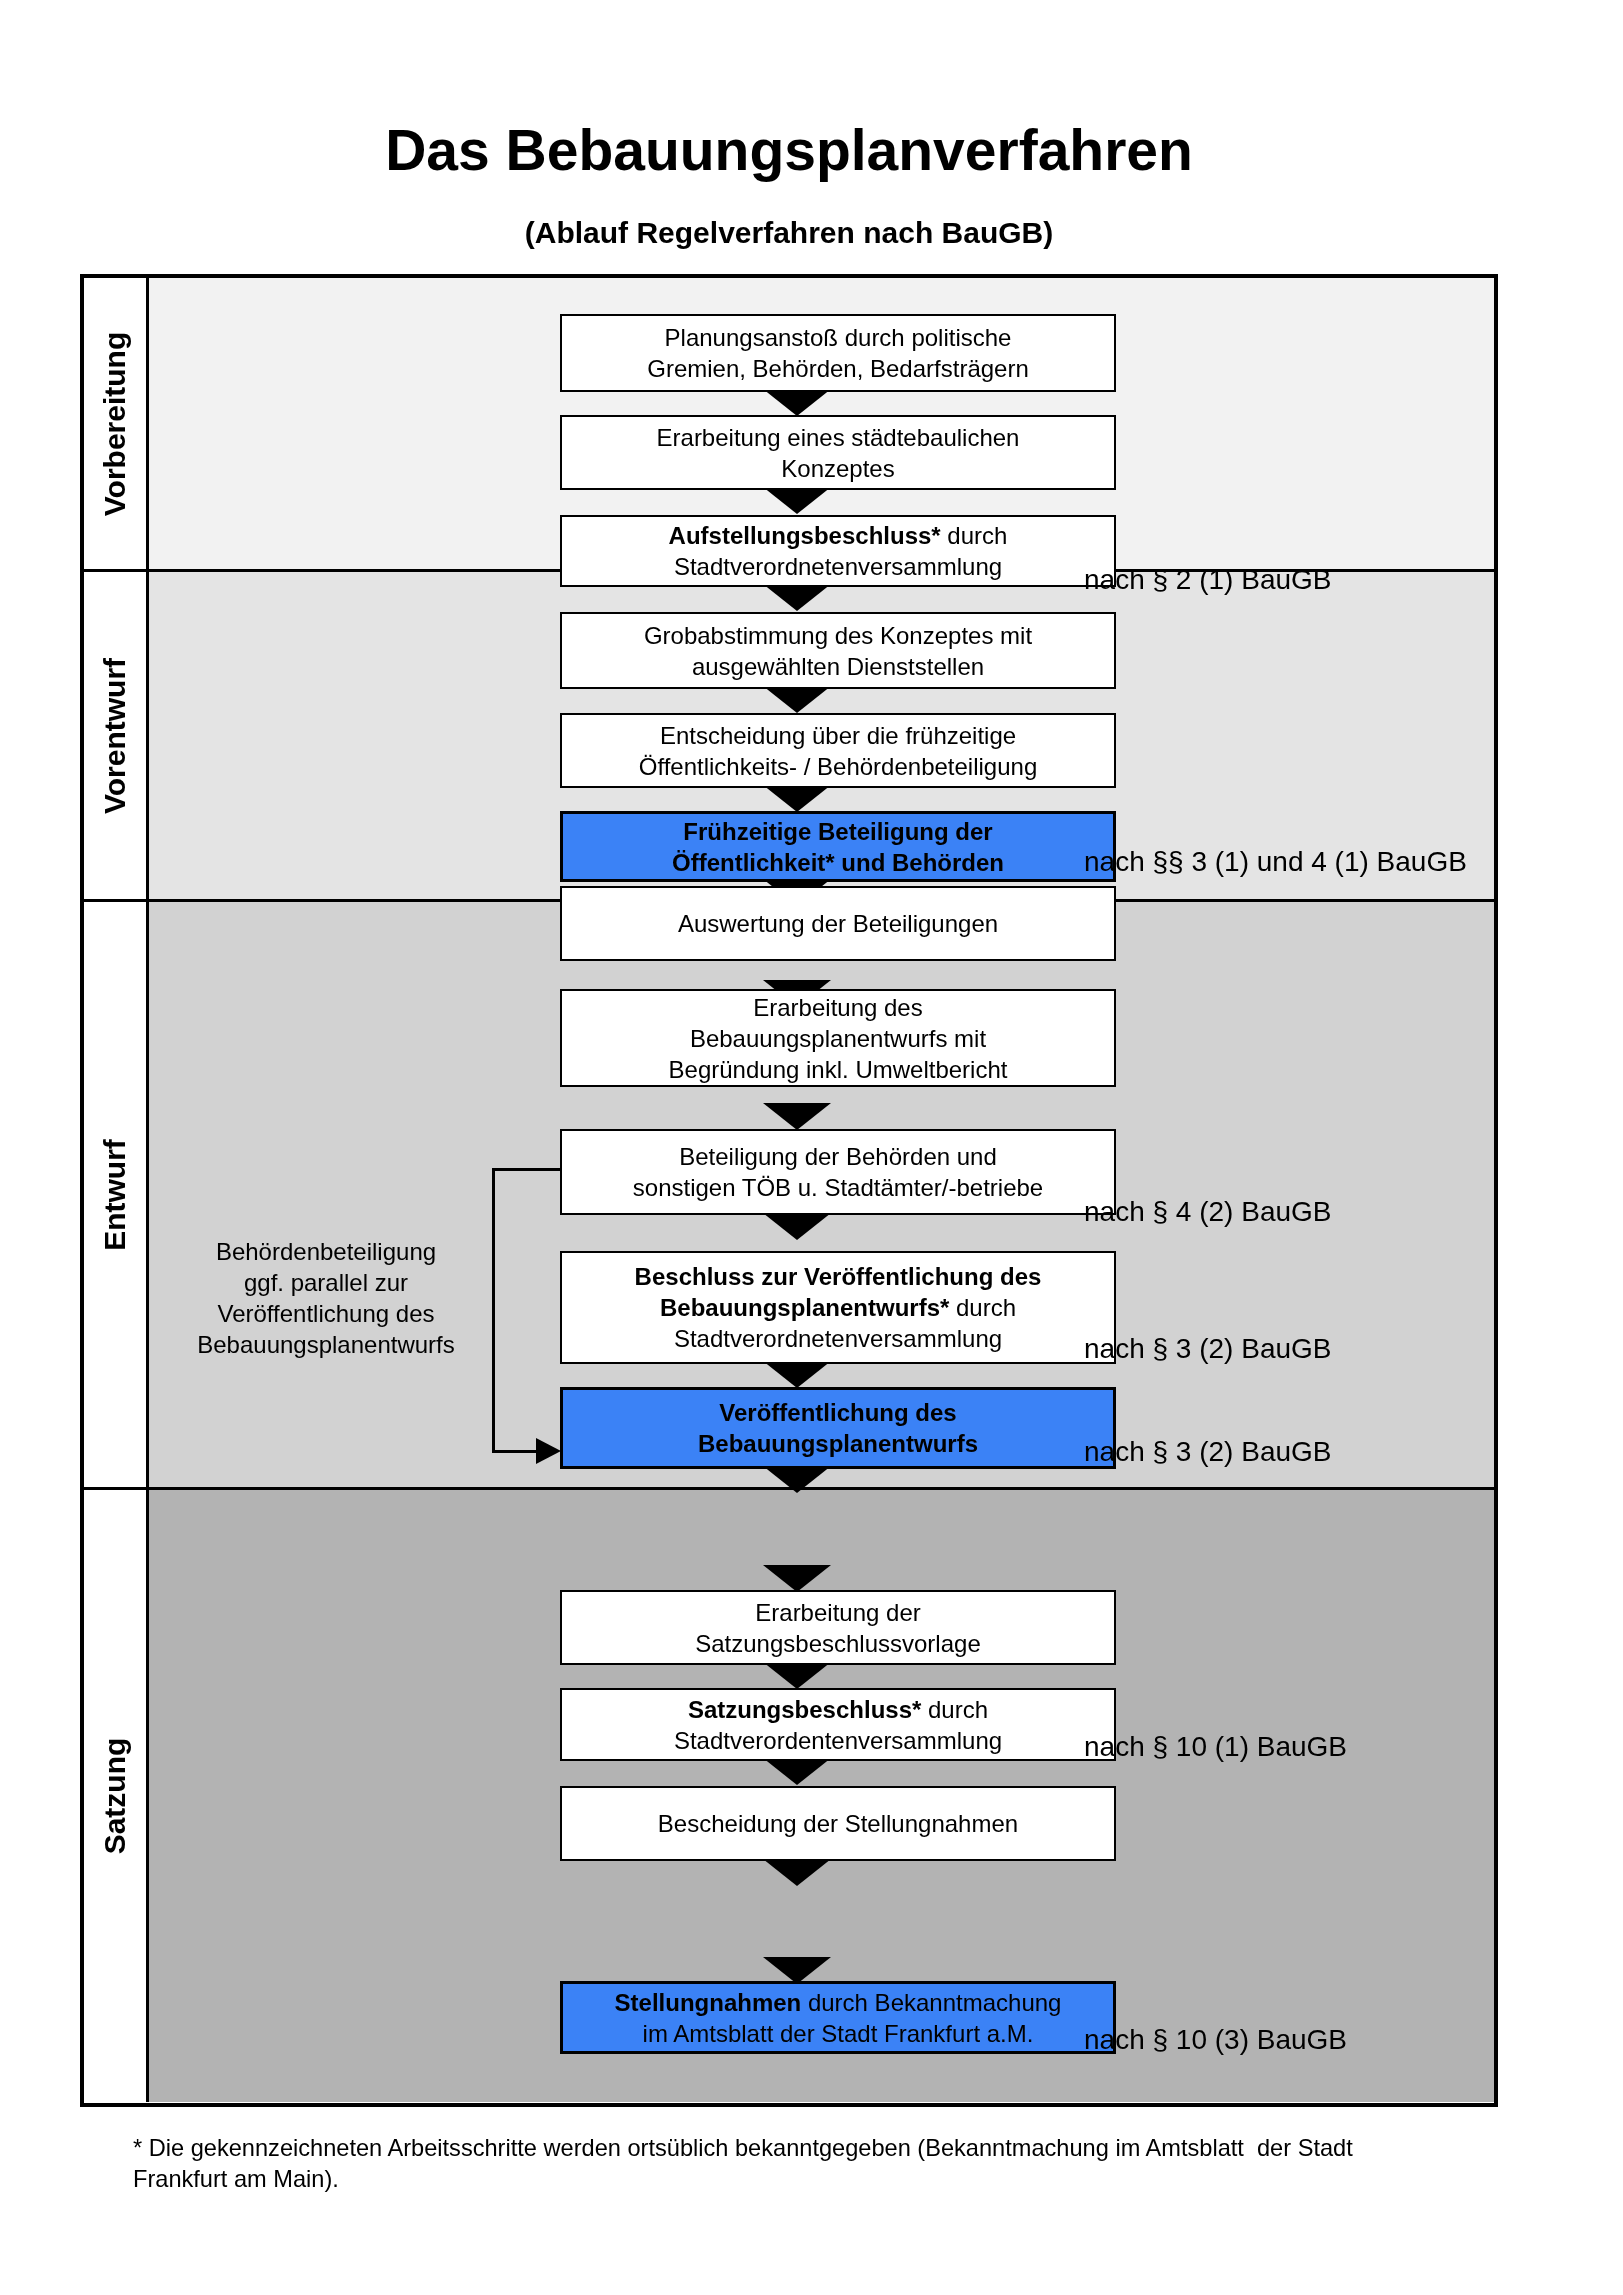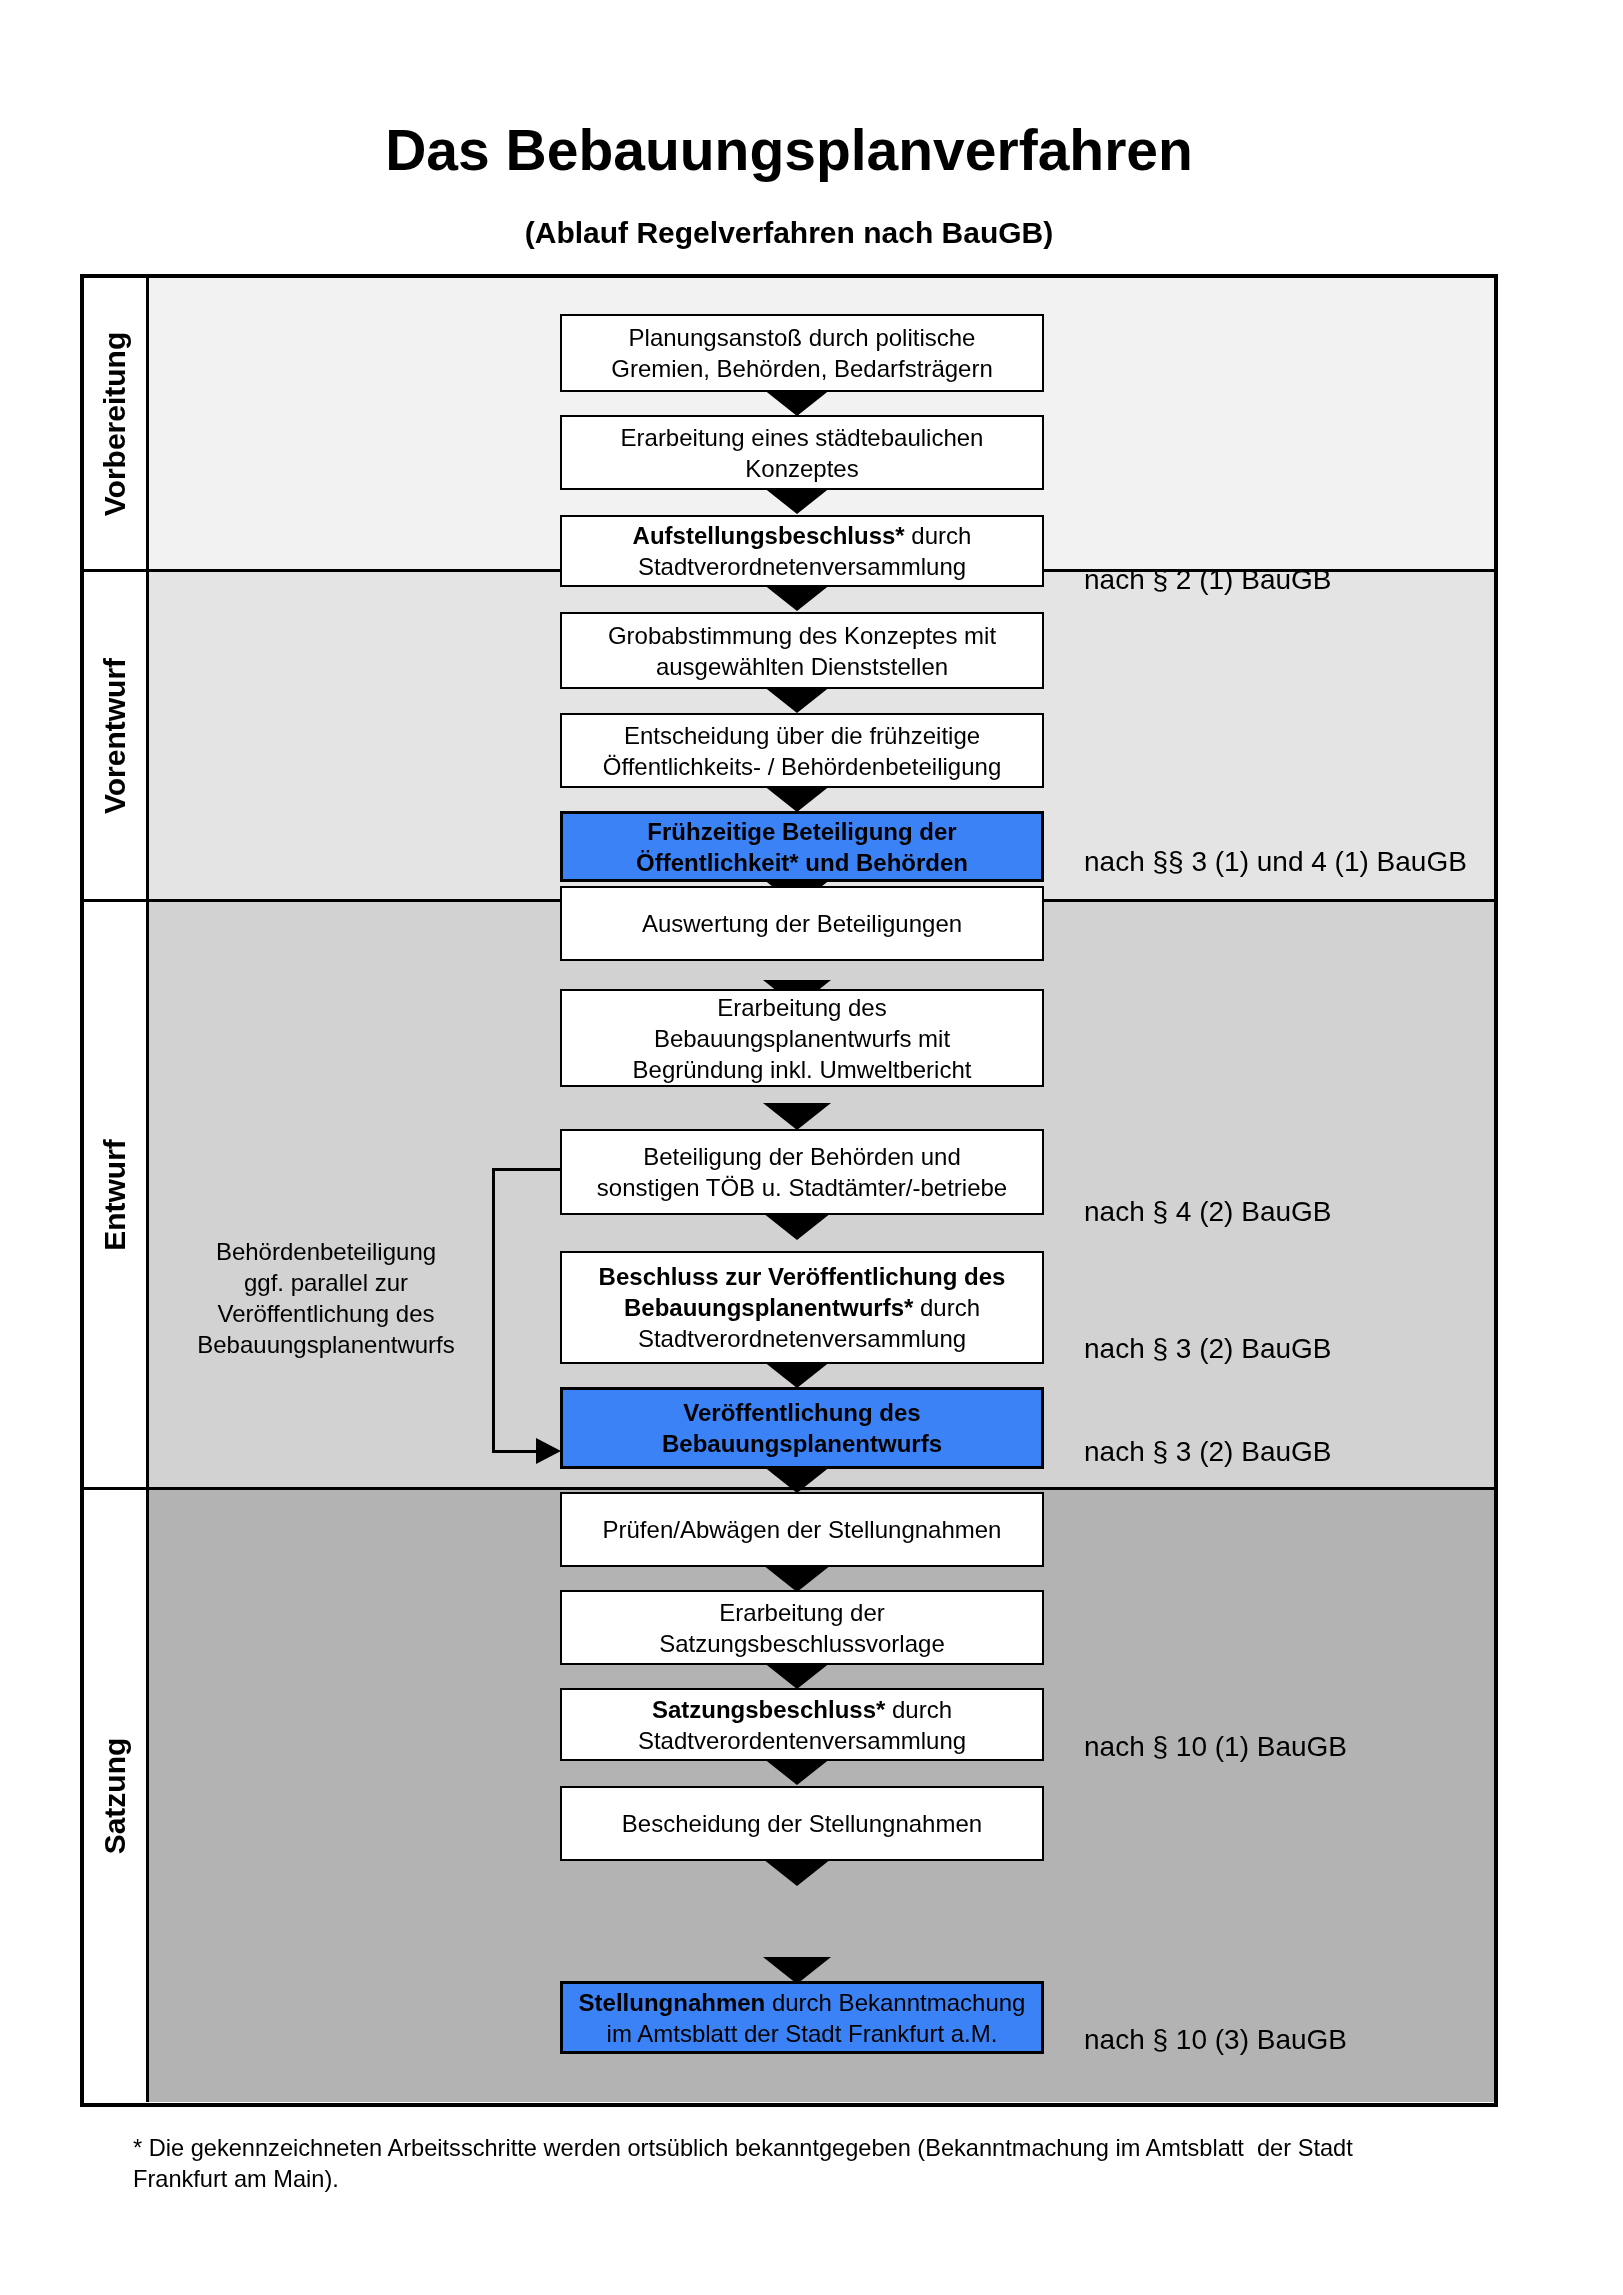--- a/index.html
+++ b/index.html
@@ -28,21 +28,21 @@
     position:relative;
   }
   .band-label span {
     position:absolute; left:50%; top:50%;
     transform:translate(-50%,-50%) rotate(-90deg);
     white-space:nowrap; font-weight:bold; font-size:30px;
   }
   .band-content { flex:1; }
   .overlay { position:absolute; left:0; top:0; width:100%; height:100%; }
   .box {
-    position:absolute; left:476px; width:484px; z-index:2;
+    position:absolute; left:476px; width:556px; z-index:2;
     background:#ffffff; border:2.6px solid #000;
     display:flex; align-items:center; justify-content:flex-start;
     text-align:center; font-size:24px; line-height:31px;
   }
   .box .box-text { white-space:pre-line; width:100%; padding:0 3.9px; }
   .box .b { font-weight:bold; }
   .box.hl { background:#3b82f6; border-width:3.3px; }
   .arrow {
     position:absolute; z-index:1; width:0; height:0;
     border-left:34px solid transparent; border-right:34px solid transparent;
@@ -162,23 +162,20 @@
       </div>
       <div class="box" style="top:973px;height:113px">
         <div class="box-text"><span class="b">Beschluss zur Veröffentlichung des
 Bebauungsplanentwurfs*</span><span> durch
 Stadtverordnetenversammlung</span></div>
       </div>
       <div class="box hl" style="top:1109px;height:82px">
         <div class="box-text"><span class="b">Veröffentlichung des
 Bebauungsplanentwurfs</span><span></span></div>
       </div>
-      <div class="box" style="top:1214px;height:75px">
-        <div class="box-text"><span class="b"></span><span>Prüfen/Abwägen der Stellungnahmen</span></div>
-      </div>
       <div class="box" style="top:1312px;height:75px">
         <div class="box-text"><span class="b"></span><span>Erarbeitung der
 Satzungsbeschlussvorlage</span></div>
       </div>
       <div class="box" style="top:1410px;height:73px">
         <div class="box-text"><span class="b">Satzungsbeschluss*</span><span> durch
 Stadtverordentenversammlung</span></div>
       </div>
       <div class="box" style="top:1508px;height:75px">
         <div class="box-text"><span class="b"></span><span>Bescheidung der Stellungnahmen</span></div>

